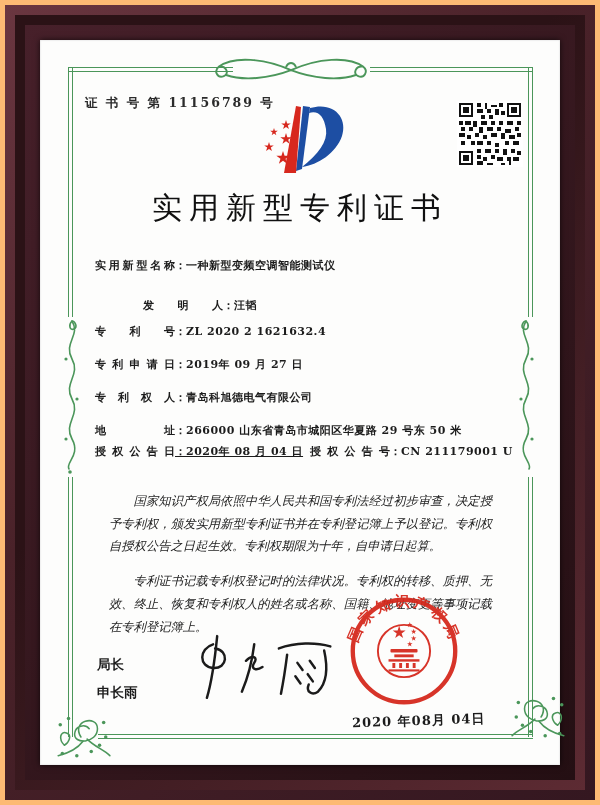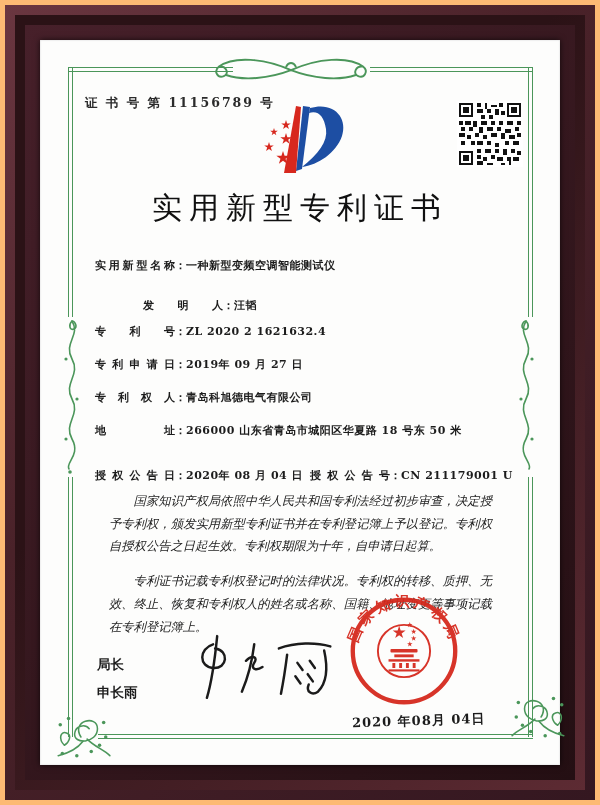--- a/index.html
+++ b/index.html
@@ -219,23 +219,23 @@
     <div class="frow" style="top:284px;">
       <span class="flabel">专利号</span><span>：</span><span class="fvalue">ZL 2020 2 1621632.4</span>
     </div>
     <div class="frow" style="top:317px;">
       <span class="flabel">专利申请日</span><span>：</span><span class="fvalue">2019年 09 月 27 日</span>
     </div>
     <div class="frow" style="top:350px;">
       <span class="flabel">专利权人</span><span>：</span><span class="fvalue">青岛科旭德电气有限公司</span>
     </div>
     <div class="frow" style="top:383px;">
-      <span class="flabel">地址</span><span>：</span><span class="fvalue">266000 山东省青岛市城阳区华夏路 18 号东 50 米</span>
-    </div>
-    <div class="frow" style="top:428px;width:420px;">
+      <span class="flabel">地址</span><span>：</span><span class="fvalue">266000 山东省青岛市城阳区华夏路 29 号东 50 米</span>
+    </div>
+    <div class="frow" style="top:404px;width:420px;text-decoration:underline;">
       <span class="flabel">授权公告日</span><span>：</span><span class="fvalue">2020年 08 月 04 日</span>
       <span class="pair2"><span class="flabel">授权公告号</span><span>：</span><span class="fvalue">CN 211179001 U</span></span>
     </div>
 
     <div class="bodytxt">
       <p>国家知识产权局依照中华人民共和国专利法经过初步审查，决定授予专利权，颁发实用新型专利证书并在专利登记簿上予以登记。专利权自授权公告之日起生效。专利权期限为十年，自申请日起算。</p>
       <p>专利证书记载专利权登记时的法律状况。专利权的转移、质押、无效、终止、恢复和专利权人的姓名或名称、国籍、地址变更等事项记载在专利登记簿上。</p>
     </div>
 
     <div class="signerblock">

